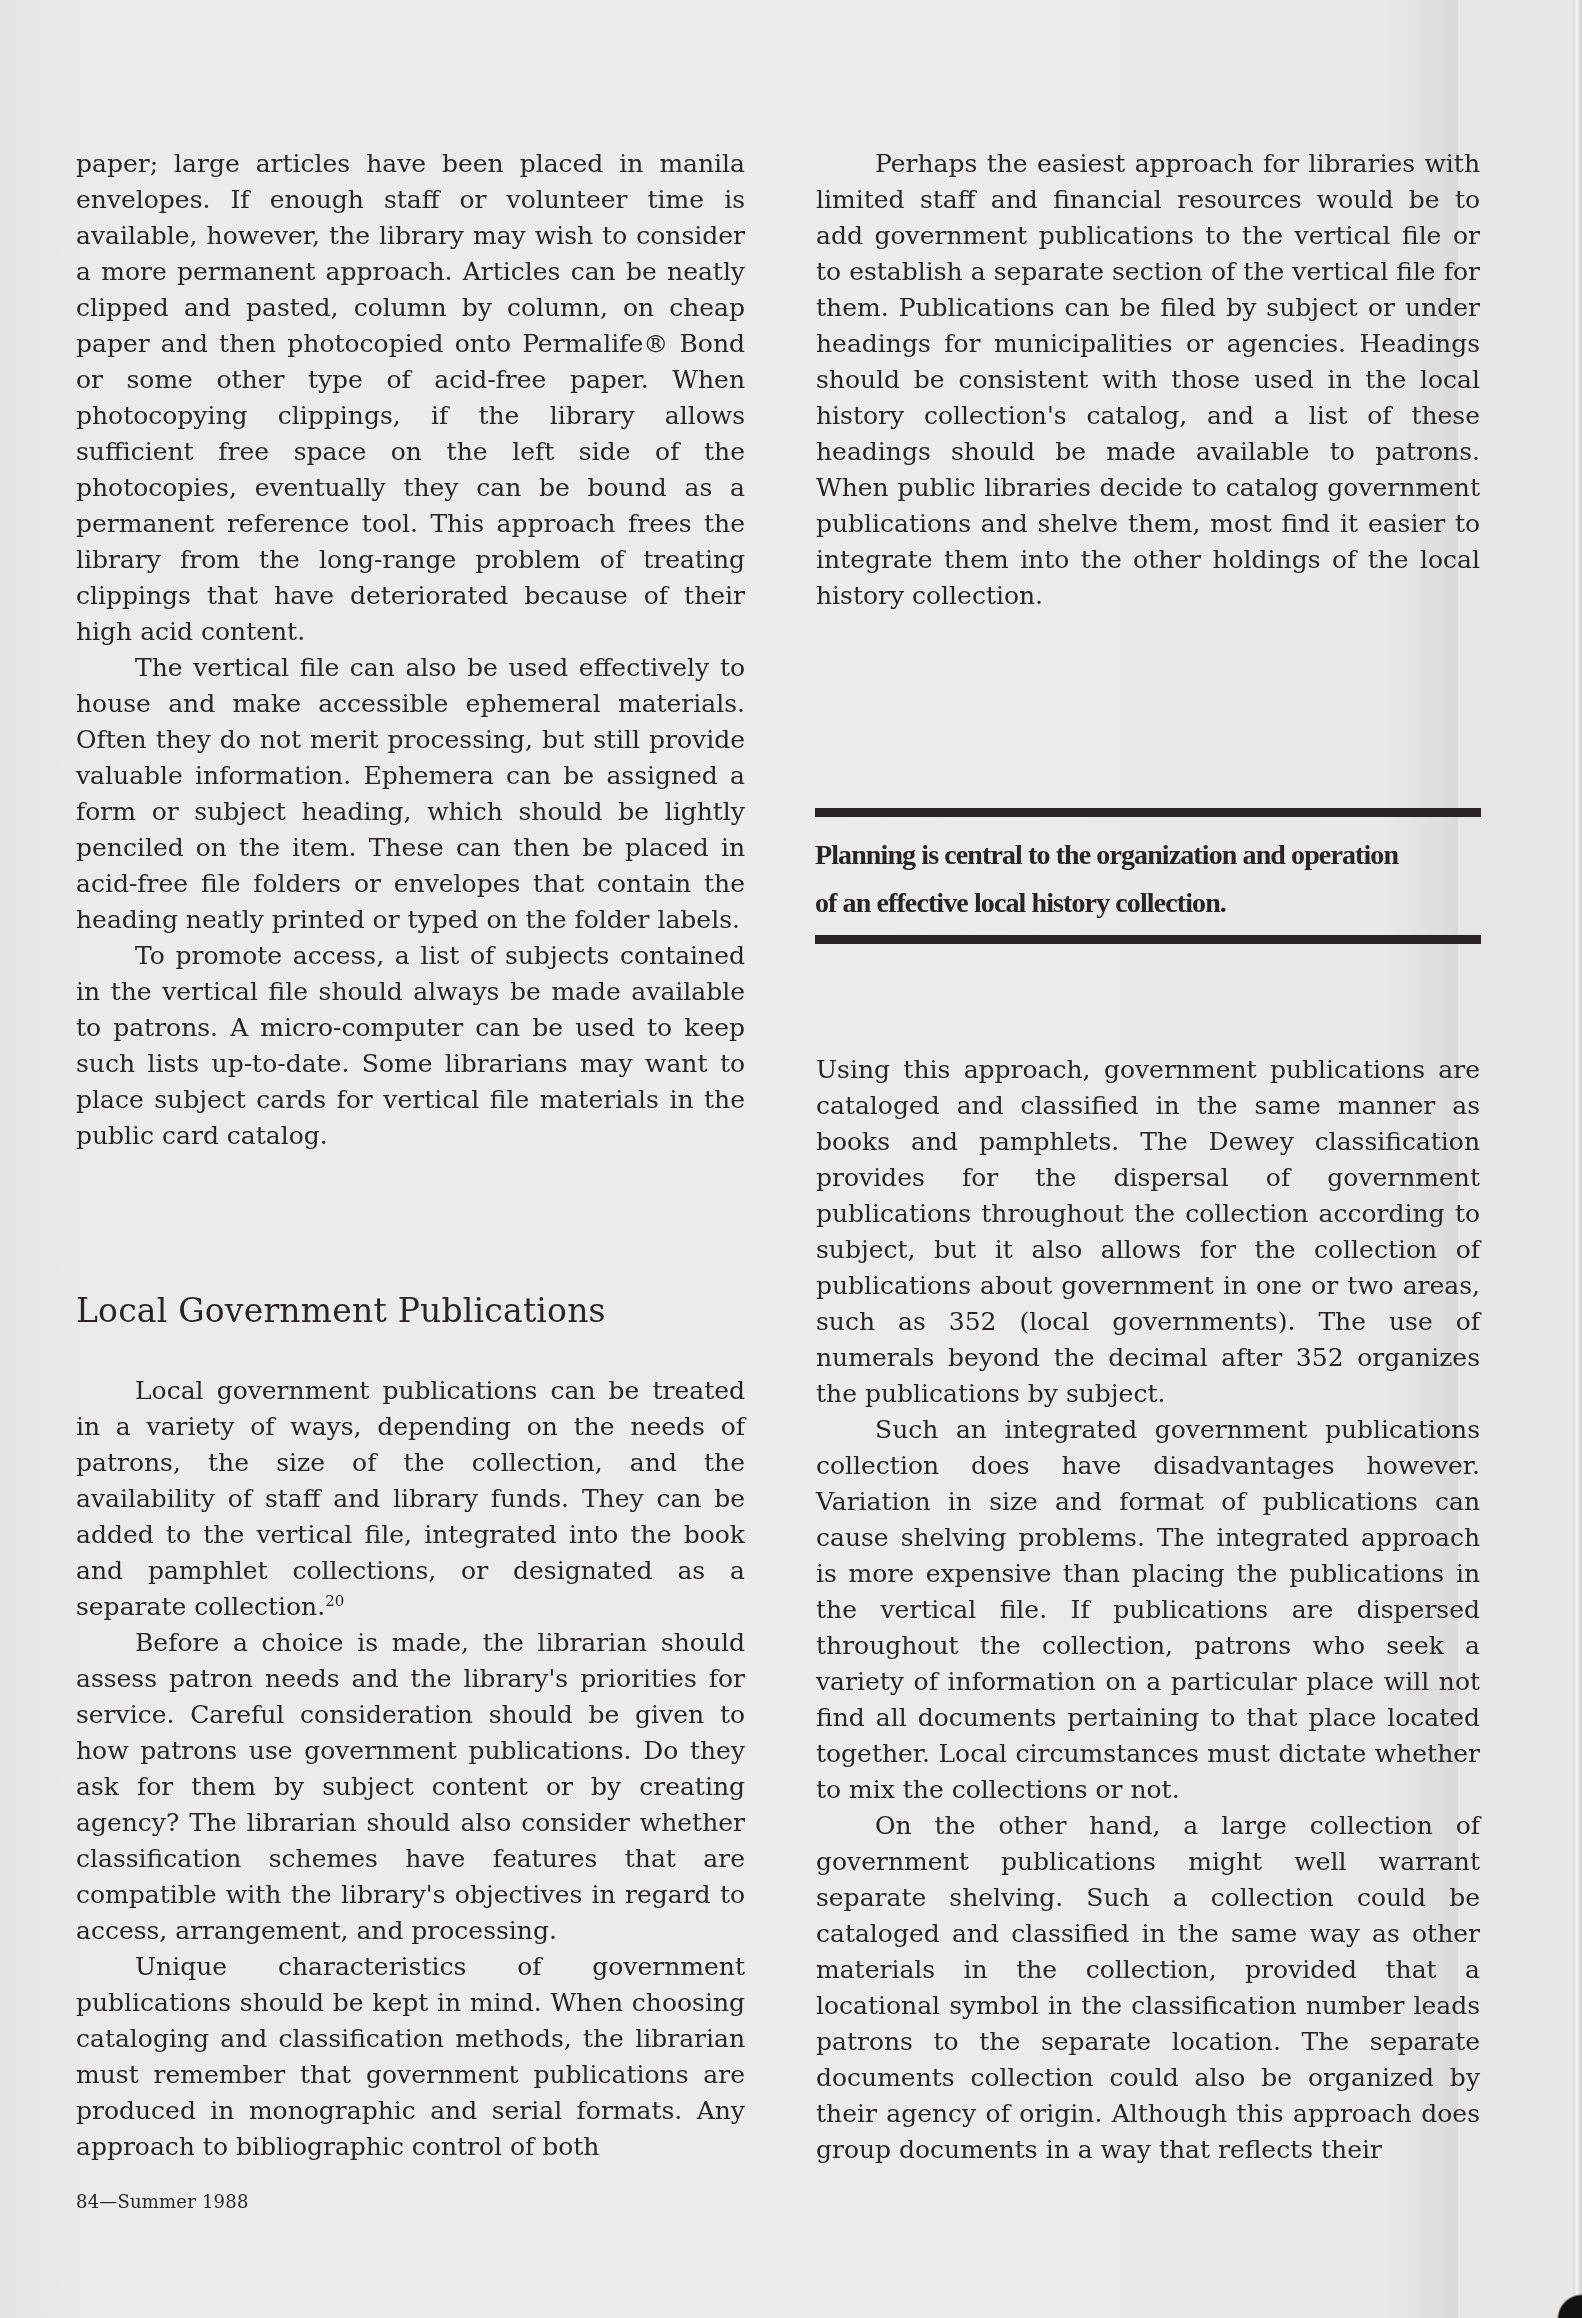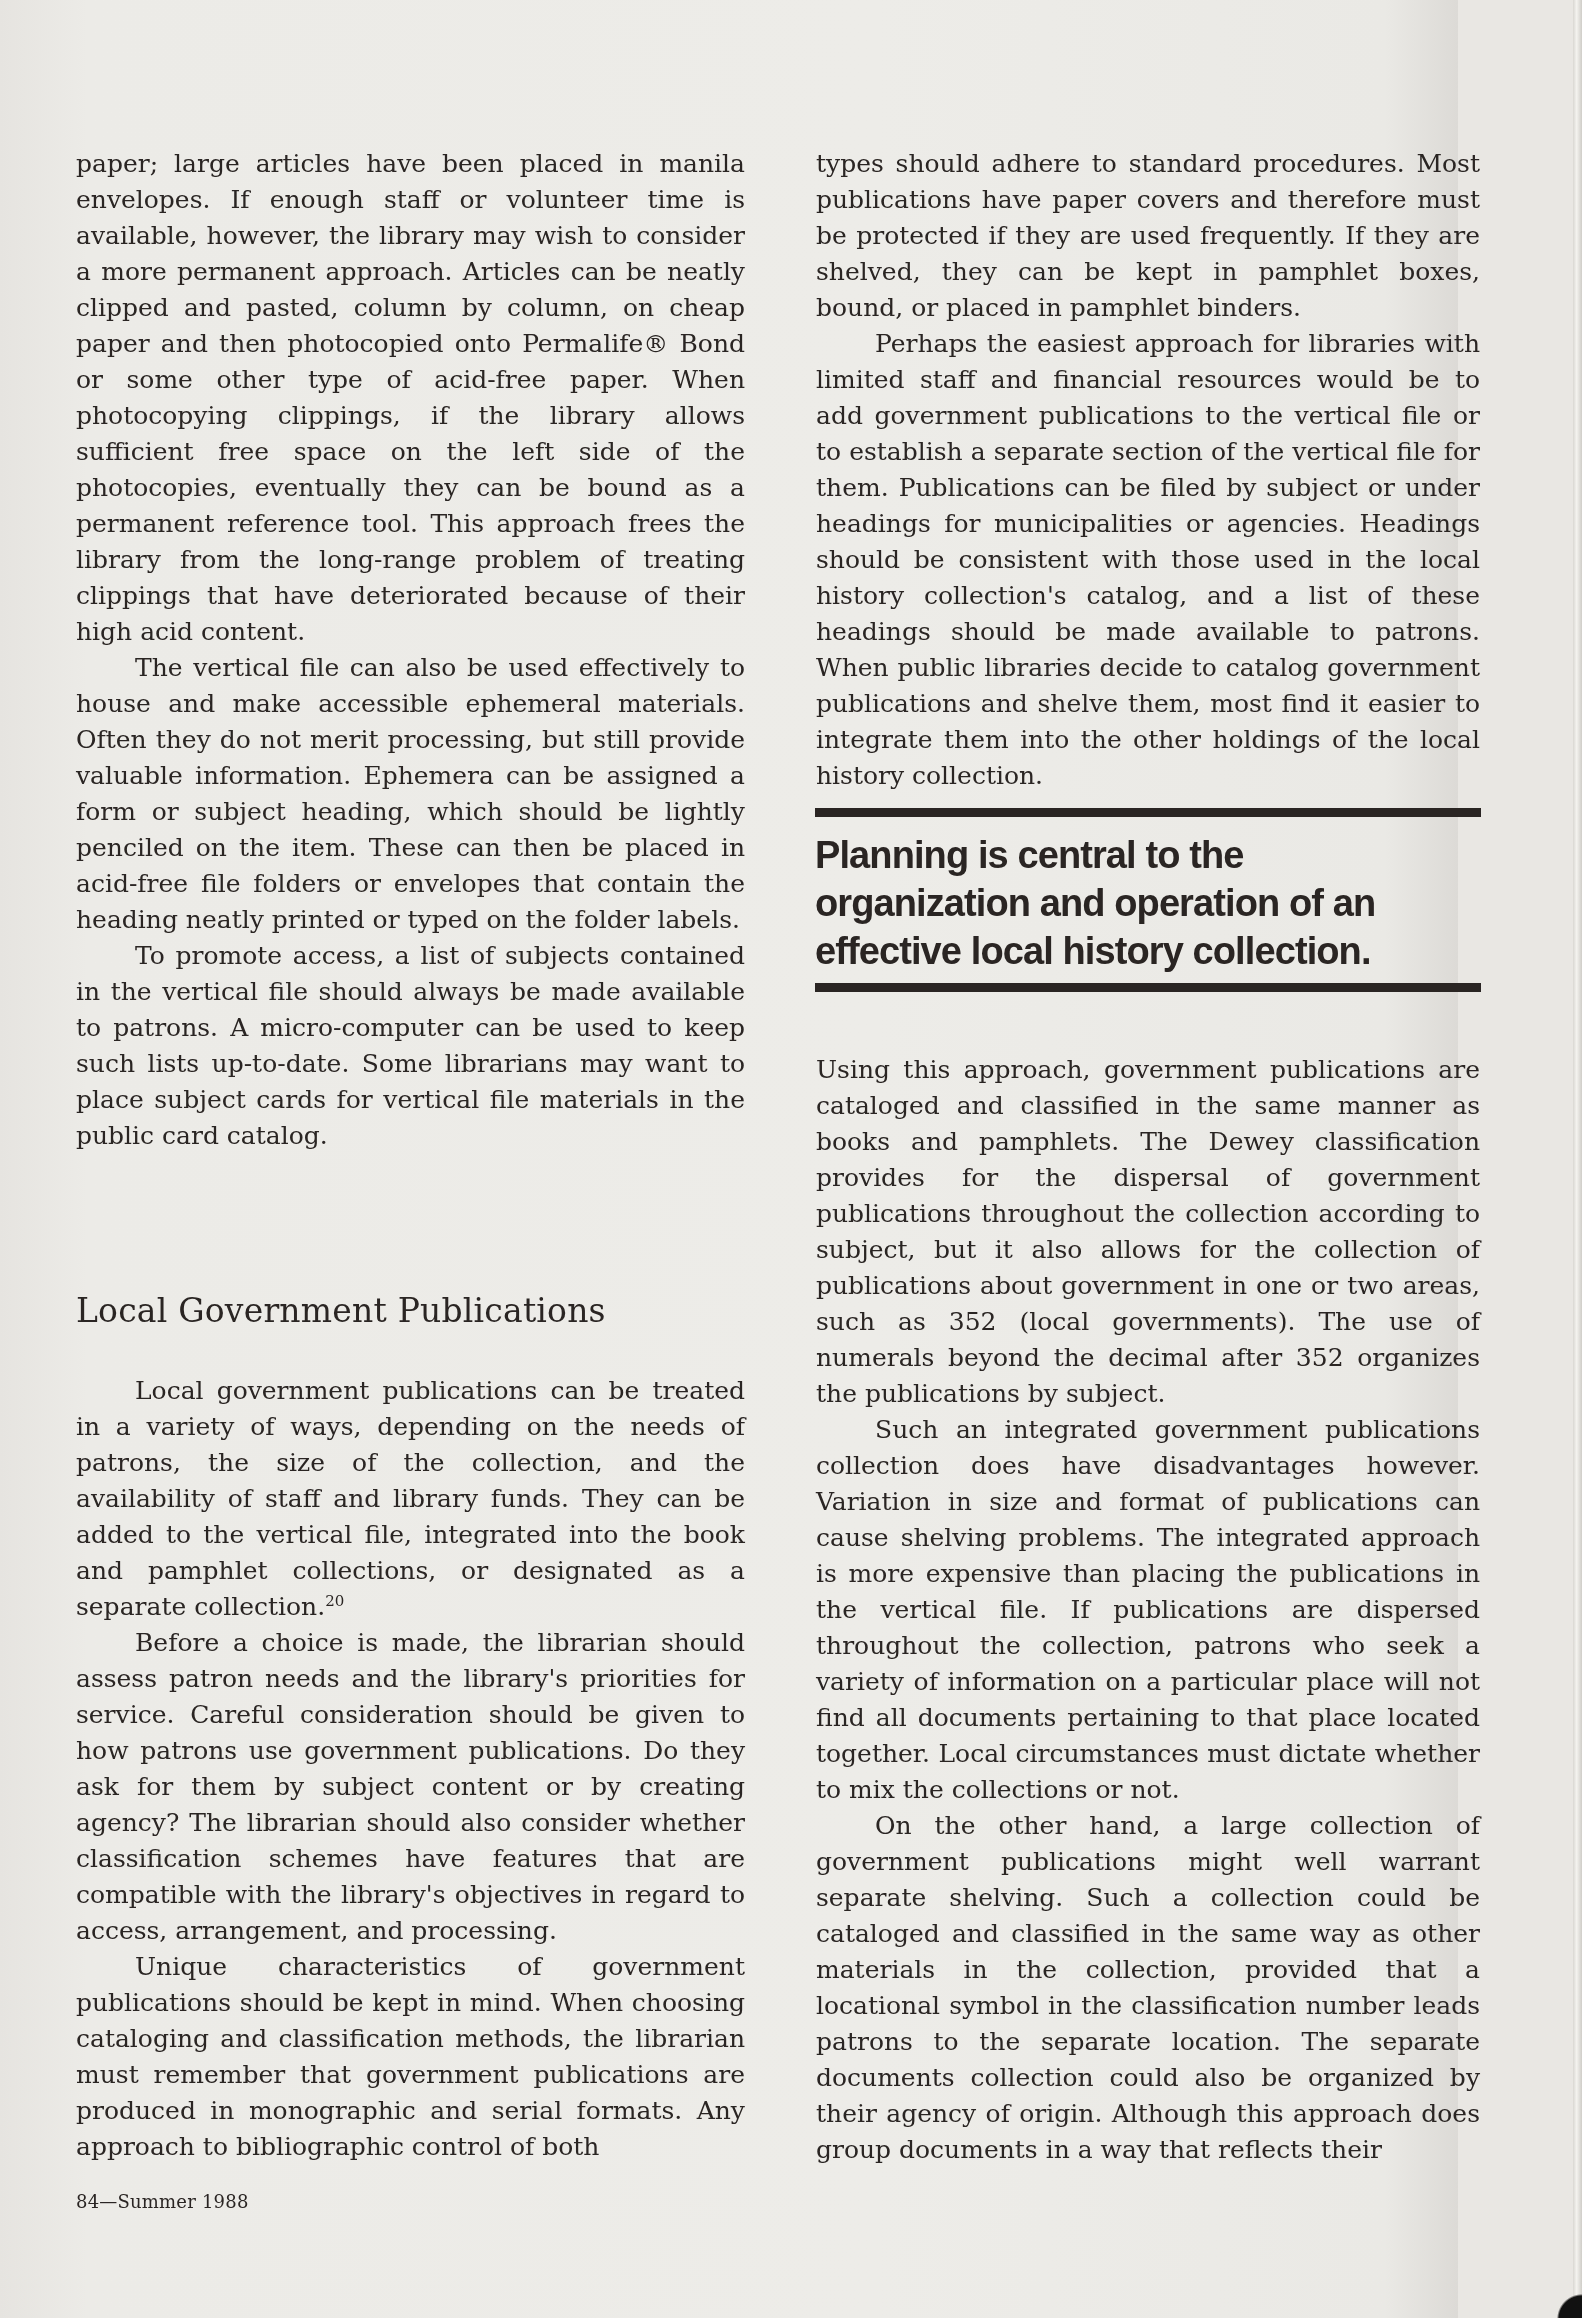--- a/index.html
+++ b/index.html
@@ -37,22 +37,22 @@
     font-size: 33px; font-weight: normal; margin: 0; letter-spacing: 0.2px;
   }
   .col-left-2 { top: 1373px; }
 
   .pullquote {
     position: absolute; left: 815px; top: 808px; width: 666px;
     border-top: 9.5px solid #2a2523; border-bottom: 9.5px solid #2a2523;
     padding: 14.2px 0 8px 0;
   }
   .pullquote-text {
-    font-family: Liberation Sans, sans-serif;
-    font-weight: bold; font-size: 38px; line-height: 48px; letter-spacing: -0.9px;
+    font-family: Liberation Serif, serif;
+    font-weight: bold; font-size: 28px; line-height: 48px; letter-spacing: -0.9px;
     margin: 0; width: 601px;
   }
   .col-right-2 { top: 1052px; }
 
   .footer {
     position: absolute; left: 76px; top: 2191px;
     font-size: 18px; letter-spacing: 0.2px;
   }
 </style>
 </head>
@@ -68,21 +68,20 @@
 
   <h2 class="section-heading">Local Government Publications</h2>
 
   <div class="col col-left col-left-2">
     <p class="indent"><span>Local government publications can be treated in a variety of ways, depending on the needs of patrons, the size of the collection, and the availability of staff and library funds. They can be added to the vertical file, integrated into the book and pamphlet collections, or designated as a separate collection.</span><sup class="fn">20</sup></p>
     <p class="indent">Before a choice is made, the librarian should assess patron needs and the library's priorities for service. Careful consideration should be given to how patrons use government publications. Do they ask for them by subject content or by creating agency? The librarian should also consider whether classification schemes have features that are compatible with the library's objectives in regard to access, arrangement, and processing.</p>
     <p class="indent">Unique characteristics of government publications should be kept in mind. When choosing cataloging and classification methods, the librarian must remember that government publications are produced in monographic and serial formats. Any approach to bibliographic control of both</p>
   </div>
 
   <div class="col col-right">
-    <p>types should adhere to standard procedures. Most publications have paper covers and therefore must be protected if they are used frequently. If they are shelved, they can be kept in pamphlet boxes, bound, or placed in pamphlet binders.</p>
     <p class="indent">Perhaps the easiest approach for libraries with limited staff and financial resources would be to add government publications to the vertical file or to establish a separate section of the vertical file for them. Publications can be filed by subject or under headings for municipalities or agencies. Headings should be consistent with those used in the local history collection's catalog, and a list of these headings should be made available to patrons. When public libraries decide to catalog government publications and shelve them, most find it easier to integrate them into the other holdings of the local history collection.</p>
   </div>
 
   <div class="pullquote">
     <p class="pullquote-text">Planning is central to the organization and operation of an effective local history collection.</p>
   </div>
 
   <div class="col col-right col-right-2">
     <p>Using this approach, government publications are cataloged and classified in the same manner as books and pamphlets. The Dewey classification provides for the dispersal of government publications throughout the collection according to subject, but it also allows for the collection of publications about government in one or two areas, such as 352 (local governments). The use of numerals beyond the decimal after 352 organizes the publications by subject.</p>
     <p class="indent">Such an integrated government publications collection does have disadvantages however. Variation in size and format of publications can cause shelving problems. The integrated approach is more expensive than placing the publications in the vertical file. If publications are dispersed throughout the collection, patrons who seek a variety of information on a particular place will not find all documents pertaining to that place located together. Local circumstances must dictate whether to mix the collections or not.</p>

